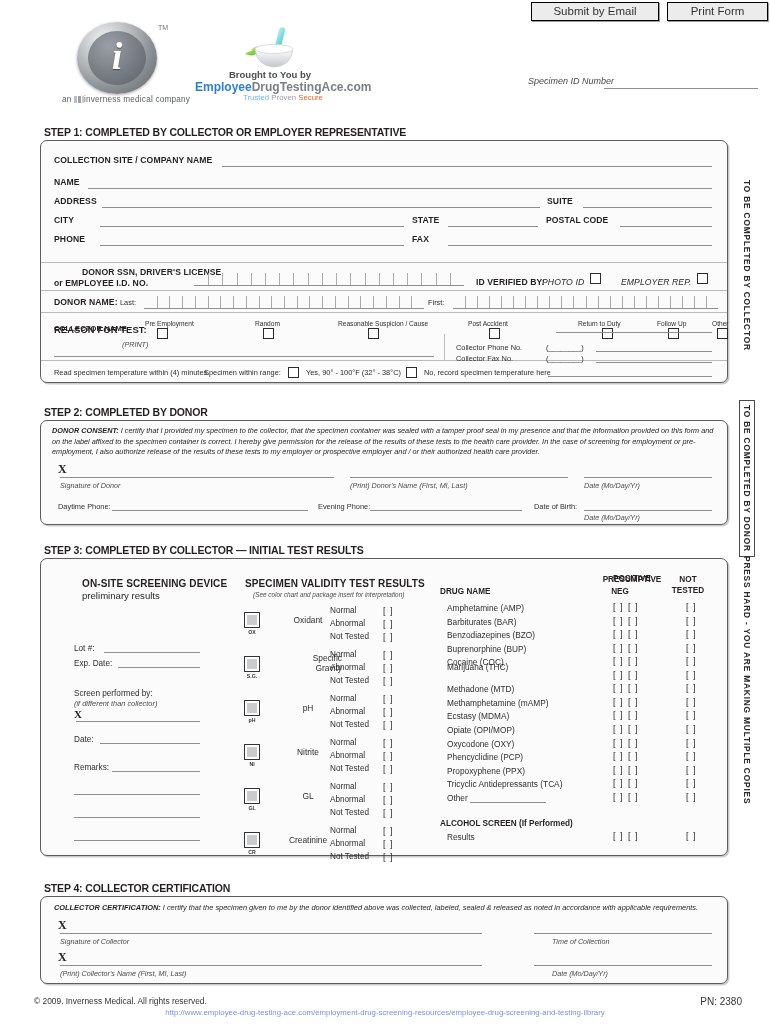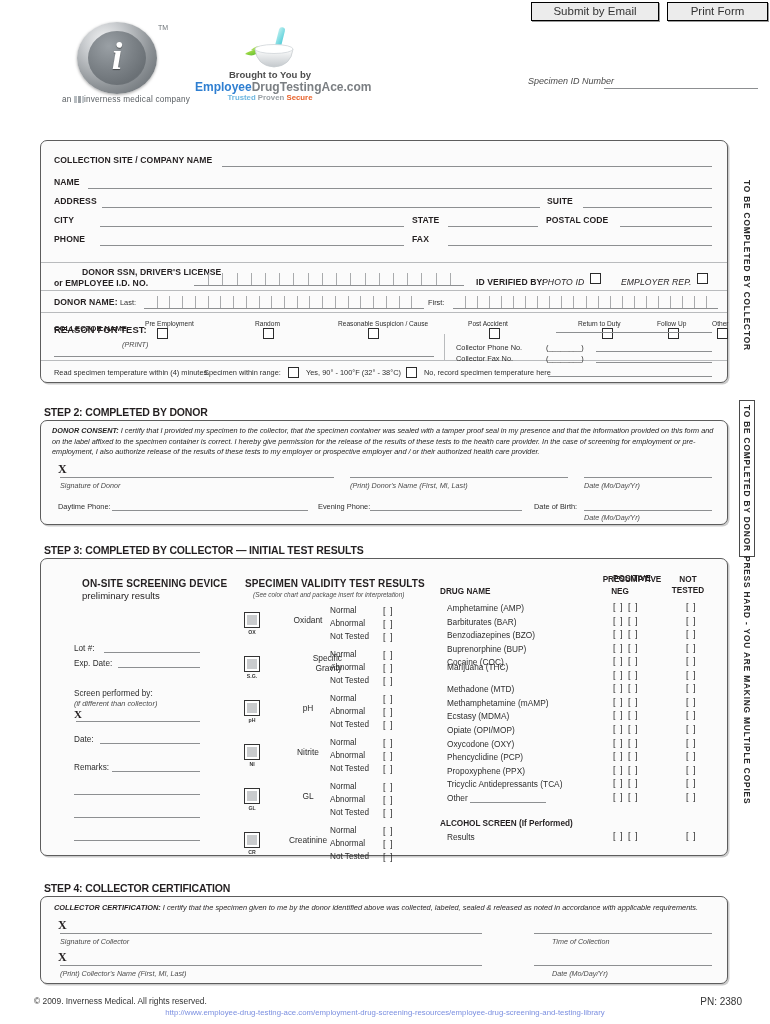--- a/index.html
+++ b/index.html
@@ -48,21 +48,21 @@
   .logo-i-cap .sq { display:inline-block; width:10px; height:7px; vertical-align:-1px;
     background:linear-gradient(90deg,#b9bec2 0 3px,#fff 3px 4px,#9aa0a5 4px 7px,#fff 7px 8px,#c6cbcf 8px 10px); }
 
   .edta-wrap { position:absolute; left:195px; top:26px; width:150px; height:78px; text-align:center; }
   .mortar { position:absolute; left:42px; top:0; width:68px; height:44px; }
   .edta-bt { position:absolute; left:0; top:43px; width:150px; font-size:9.5px;
     font-weight:bold; color:#4d4d4d; }
   .edta-dom { position:absolute; left:0; top:54px; width:150px; font-size:12px; font-weight:bold; }
   .edta-dom .blue { color:#2f7fd1; }
   .edta-dom .gray { color:#7b7f83; }
-  .edta-tag { position:absolute; left:0; top:67px; width:150px; font-size:7.8px; font-weight:bold; }
+  .edta-tag { position:absolute; left:13px; top:67px; width:150px; font-size:7.8px; font-weight:normal; }
   .edta-tag .t { color:#6fb7e0; } .edta-tag .p { color:#9aa0a5; } .edta-tag .s { color:#e8622a; }
 
   
   #form-title { position:absolute; left:452px; top:24px; font-size:14.5px; font-weight:bold;
     letter-spacing:-0.3px; color:#231f20; white-space:nowrap; }
   #spec-id-label { position:absolute; left:528px; top:76px; font-size:9px; font-style:italic; color:#4b4b4b; }
   #spec-id-line { position:absolute; left:604px; top:88px; width:154px; }
 
   
   .step-head { position:absolute; font-size:10.5px; font-weight:bold; letter-spacing:-0.15px;
@@ -159,20 +159,21 @@
     <div class="edta-tag"><span class="t">Trusted</span> <span class="p">Proven</span> <span class="s">Secure</span></div>
   </div>
 
   <div id="spec-id-label" class="ital">Specimen ID Number</div>
   <div id="spec-id-line" class="fline"></div>
 
   <div class="vtab" style="left:742px; top:180px;">TO BE COMPLETED BY COLLECTOR</div>
   <div class="vtab boxed" style="left:739px; top:400px;">TO BE COMPLETED BY DONOR</div>
   <div class="vtab" style="left:742px; top:556px;">PRESS HARD - YOU ARE MAKING MULTIPLE COPIES</div>
 
+  <div class="step-head" style="left:44px; top:126px;">STEP 1: COMPLETED BY COLLECTOR OR EMPLOYER REPRESENTATIVE</div>
   <div class="sec-box" style="left:40px; top:140px; width:688px; height:243px;"></div>
 
   <div class="flabel" style="left:54px; top:155px;">COLLECTION SITE / COMPANY NAME</div>
   <div class="fline" style="left:222px; top:166px; width:490px;"></div>
 
   <div class="flabel" style="left:54px; top:177px;">NAME</div>
   <div class="fline" style="left:88px; top:188px; width:624px;"></div>
 
   <div class="flabel" style="left:54px; top:196px;">ADDRESS</div>
   <div class="fline" style="left:102px; top:207px; width:438px;"></div>

